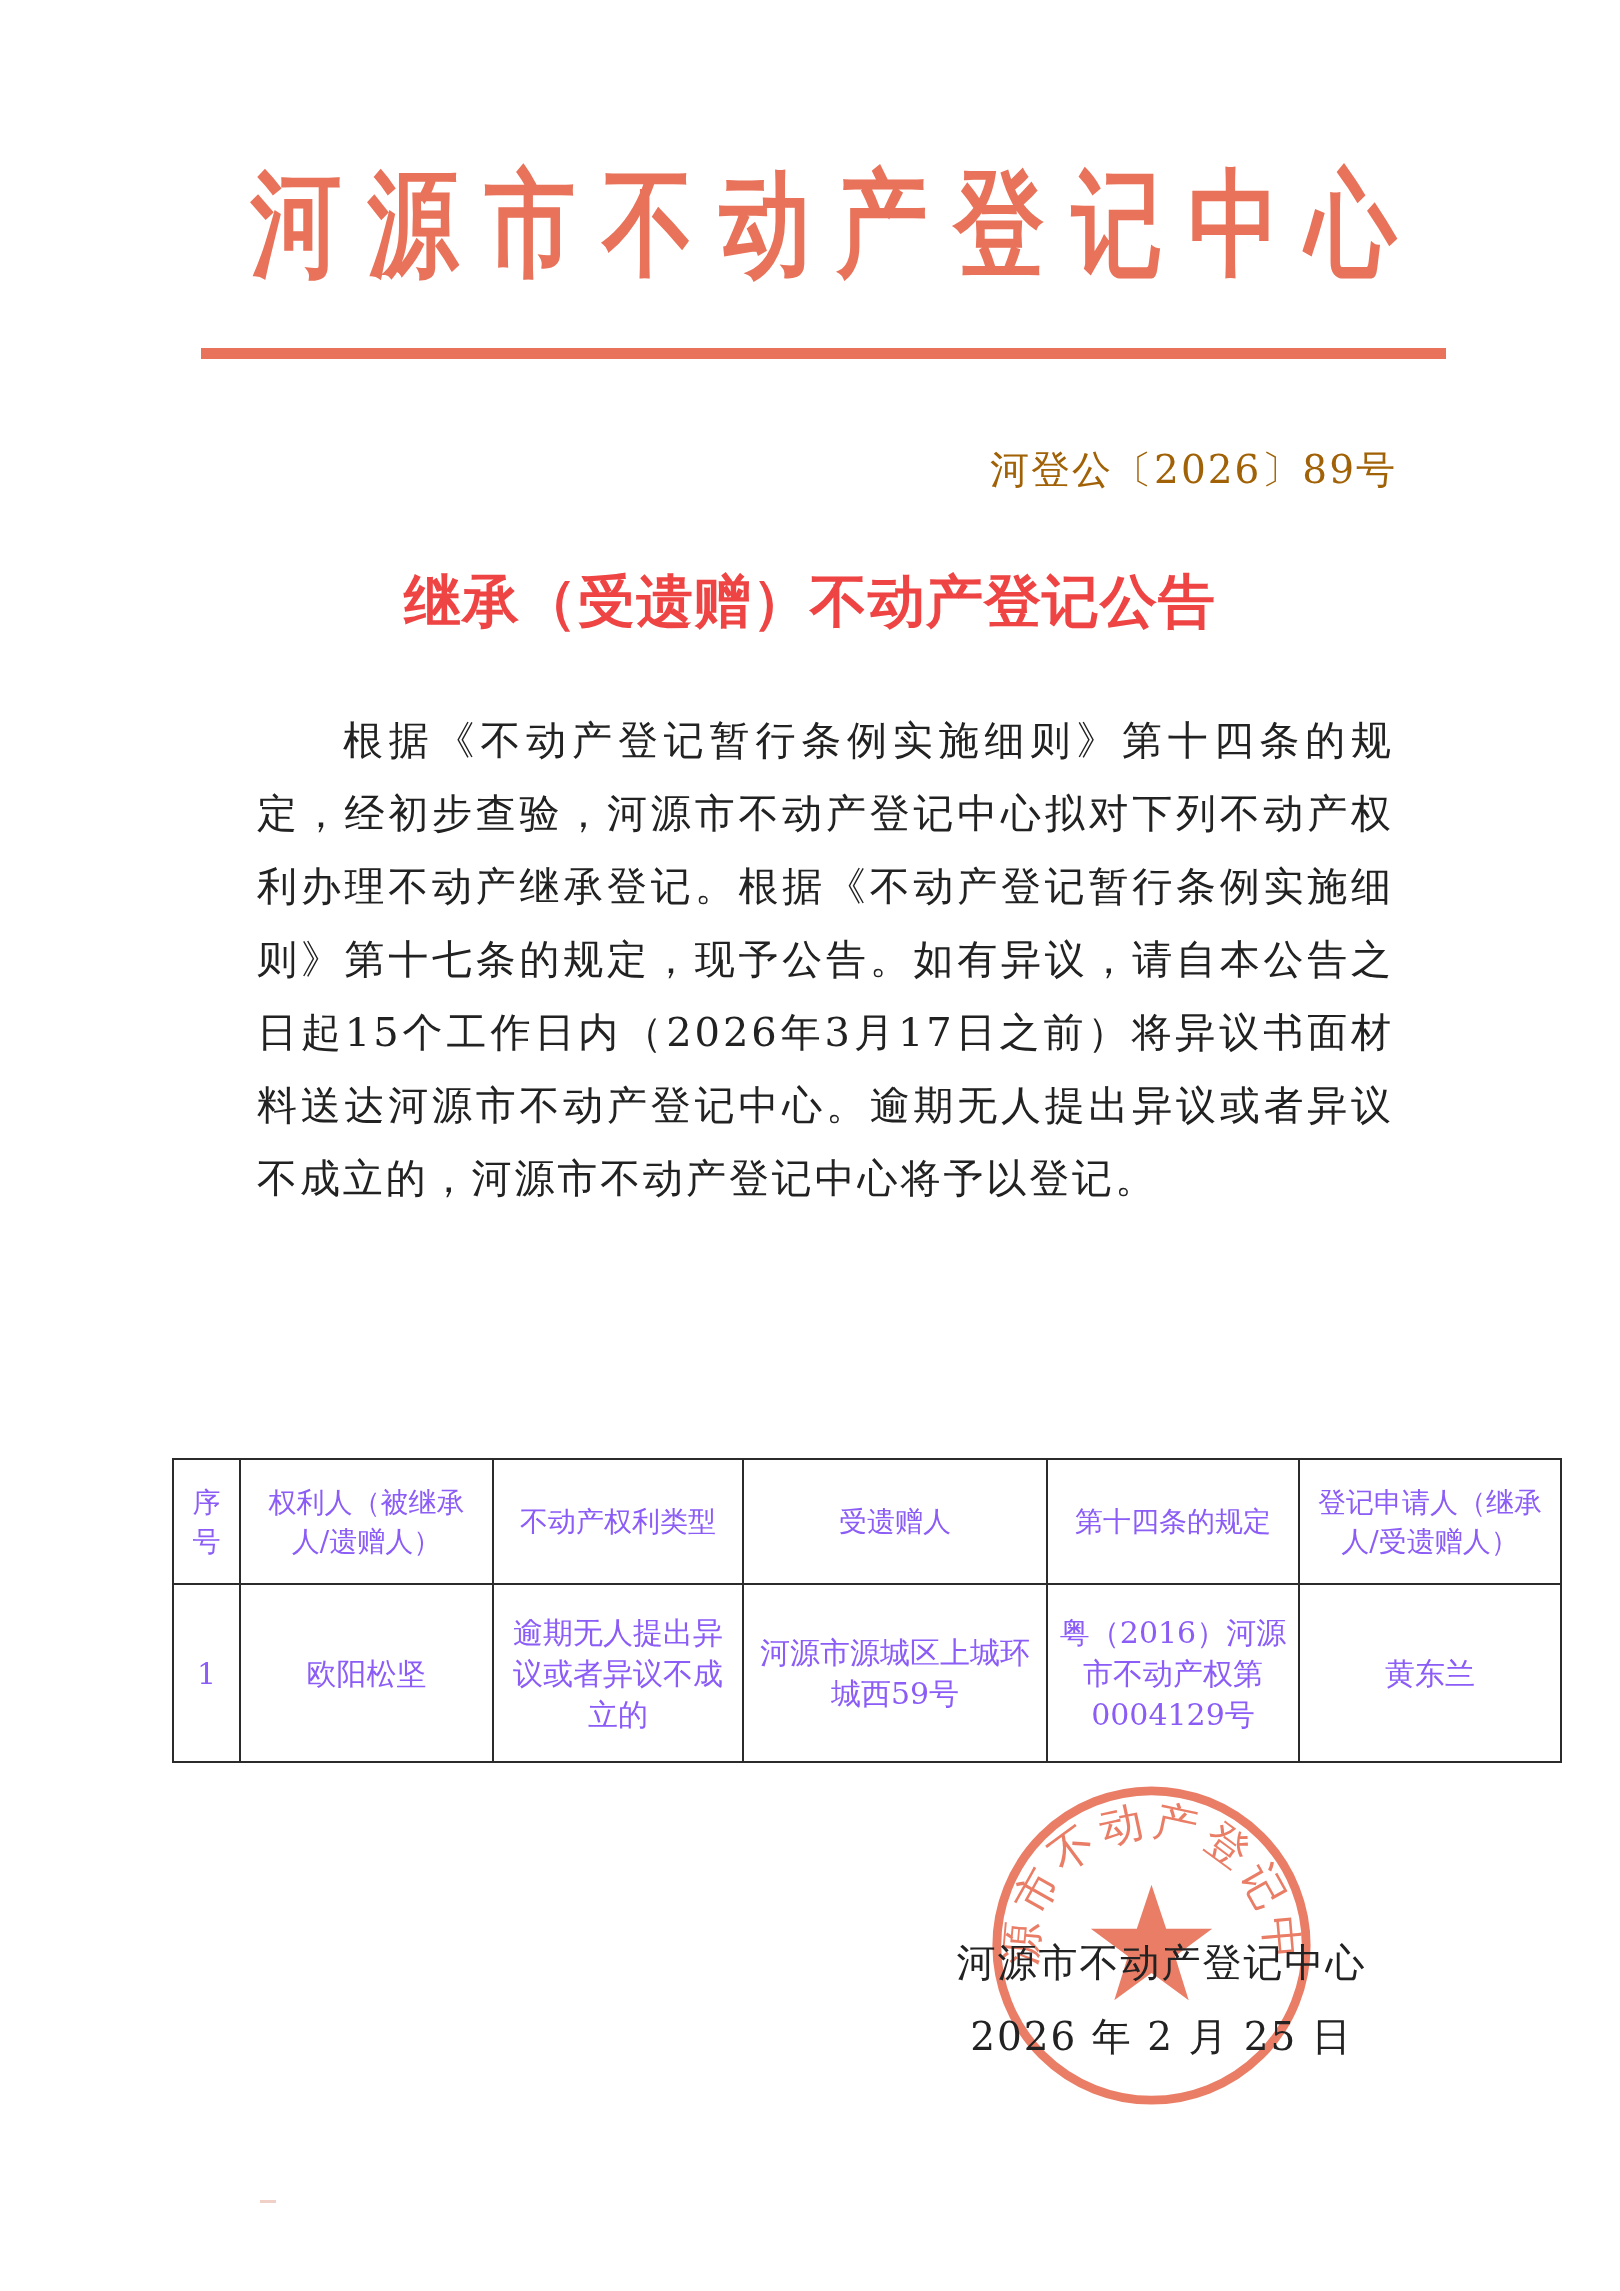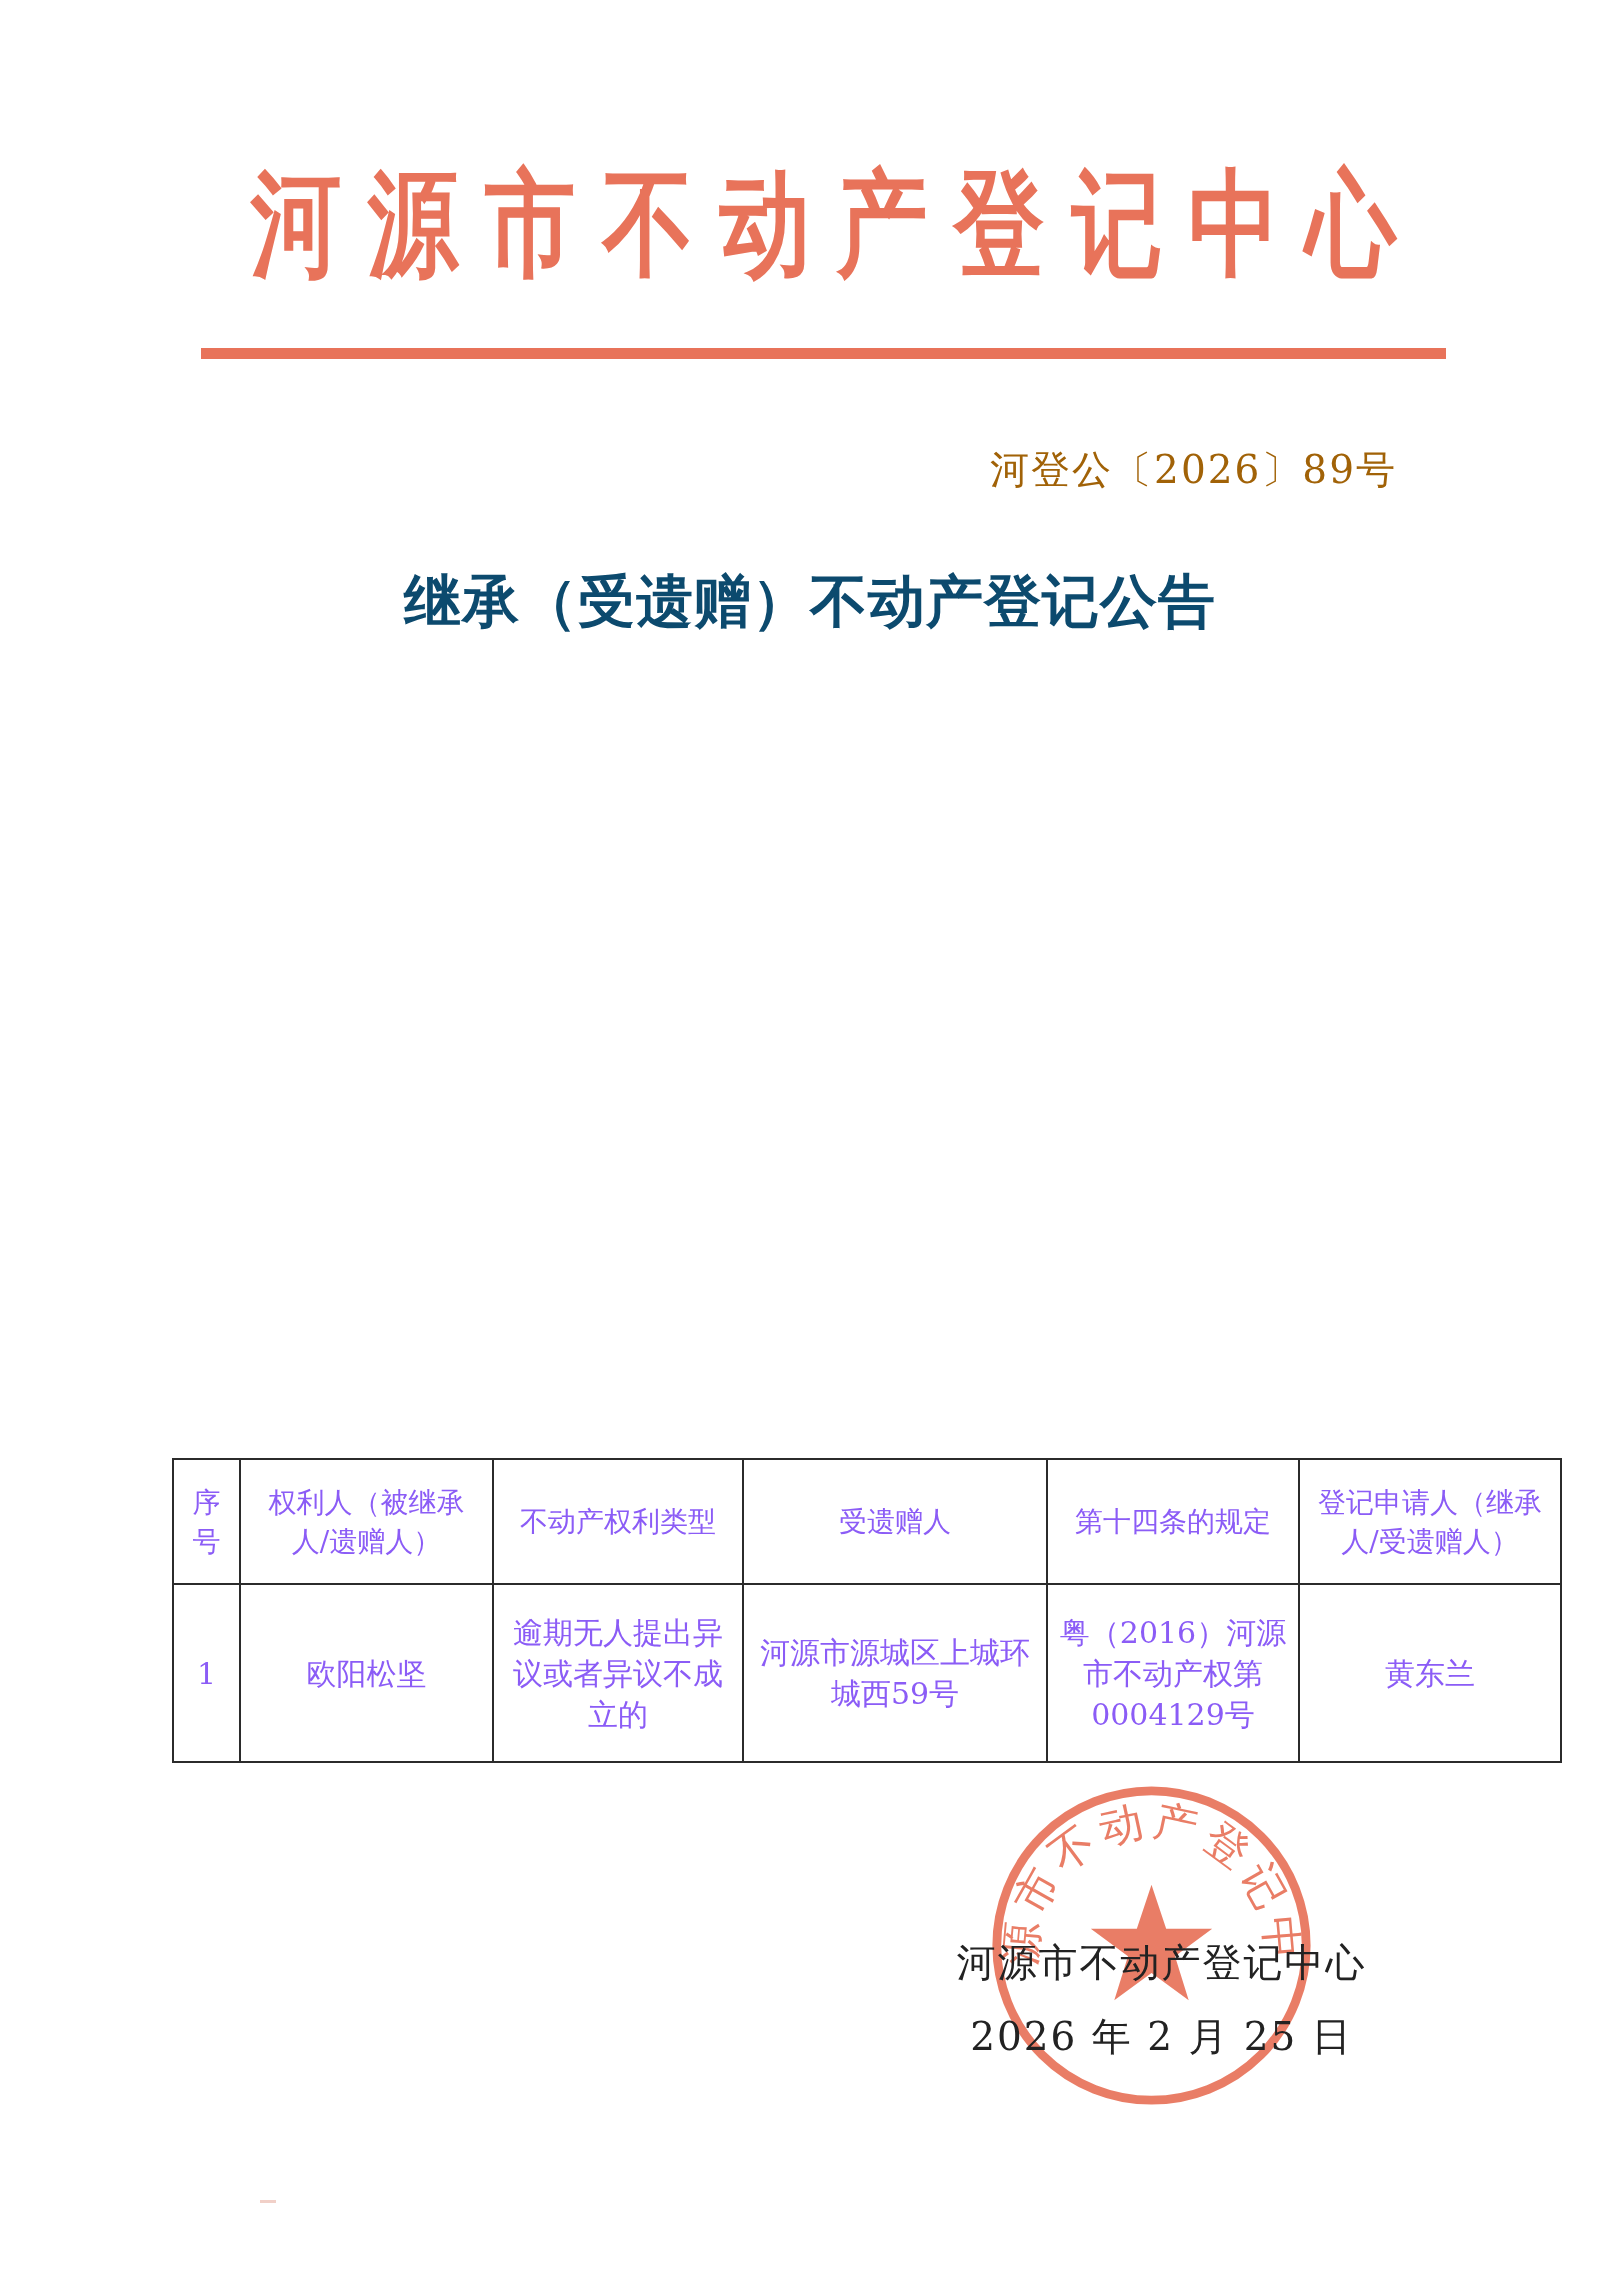--- a/index.html
+++ b/index.html
@@ -21,21 +21,21 @@
   .header-rule {
     position: absolute; left: 201px; top: 348px; width: 1245px; height: 10.8px;
     background: #e8735a;
   }
   .doc-number {
     position: absolute; right: 223px; top: 443px;
     font-size: 39px; letter-spacing: 2px; color: #a16207;
   }
   .doc-title {
     position: absolute; left: 0; right: 0; top: 564px; text-align: center;
-    font-size: 57px; font-weight: bold; color: #0c4a6e; letter-spacing: 1px;
+    font-size: 57px; font-weight: bold; color: #ef4444; letter-spacing: 1px;
   }
   .body-text {
     position: absolute; left: 257px; top: 704px; width: 1137px;
     font-size: 40px; line-height: 73px; color: #222;
     text-align: justify; letter-spacing: 2.9px;
   }
   .body-text p { margin: 0; text-indent: 86px; }
   .body-text p.contact { margin-top: 11.8px; }
   table.records {
     position: absolute; left: 172px; top: 1458px; width: 1387px;
@@ -78,20 +78,21 @@
   <span>中</span>
   <span>心</span>
 </div>
 <div class="header-rule"></div>
 
 <div class="doc-number">河登公〔2026〕89号</div>
 
 <div class="doc-title">继承（受遗赠）不动产登记公告</div>
 
 <div class="body-text">
+  <p>根据《不动产登记暂行条例实施细则》第十四条的规定，经初步查验，河源市不动产登记中心拟对下列不动产权利办理不动产继承登记。根据《不动产登记暂行条例实施细则》第十七条的规定，现予公告。如有异议，请自本公告之日起15个工作日内（2026年3月17日之前）将异议书面材料送达河源市不动产登记中心。逾期无人提出异议或者异议不成立的，河源市不动产登记中心将予以登记。</p>
 </div>
 
 <table class="records">
   <colgroup>
     <col style="width:67px">
     <col style="width:253px">
     <col style="width:250px">
     <col style="width:304px">
     <col style="width:252px">
     <col style="width:262px">

